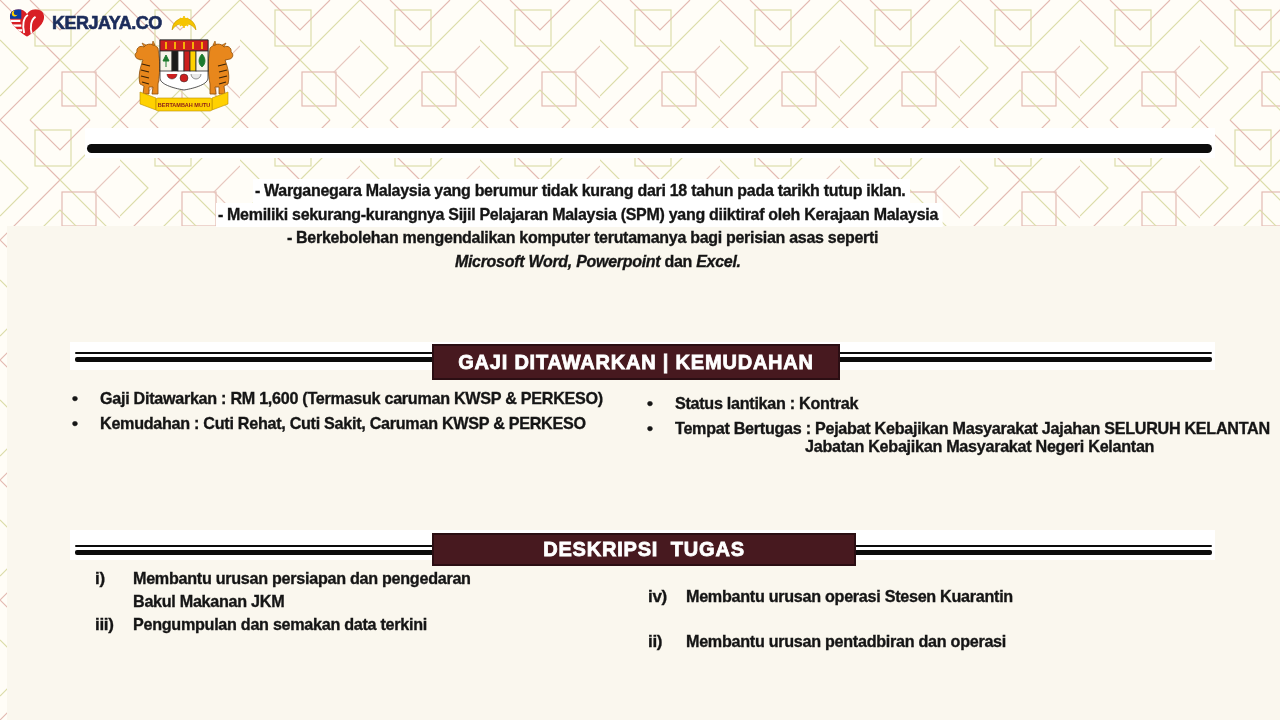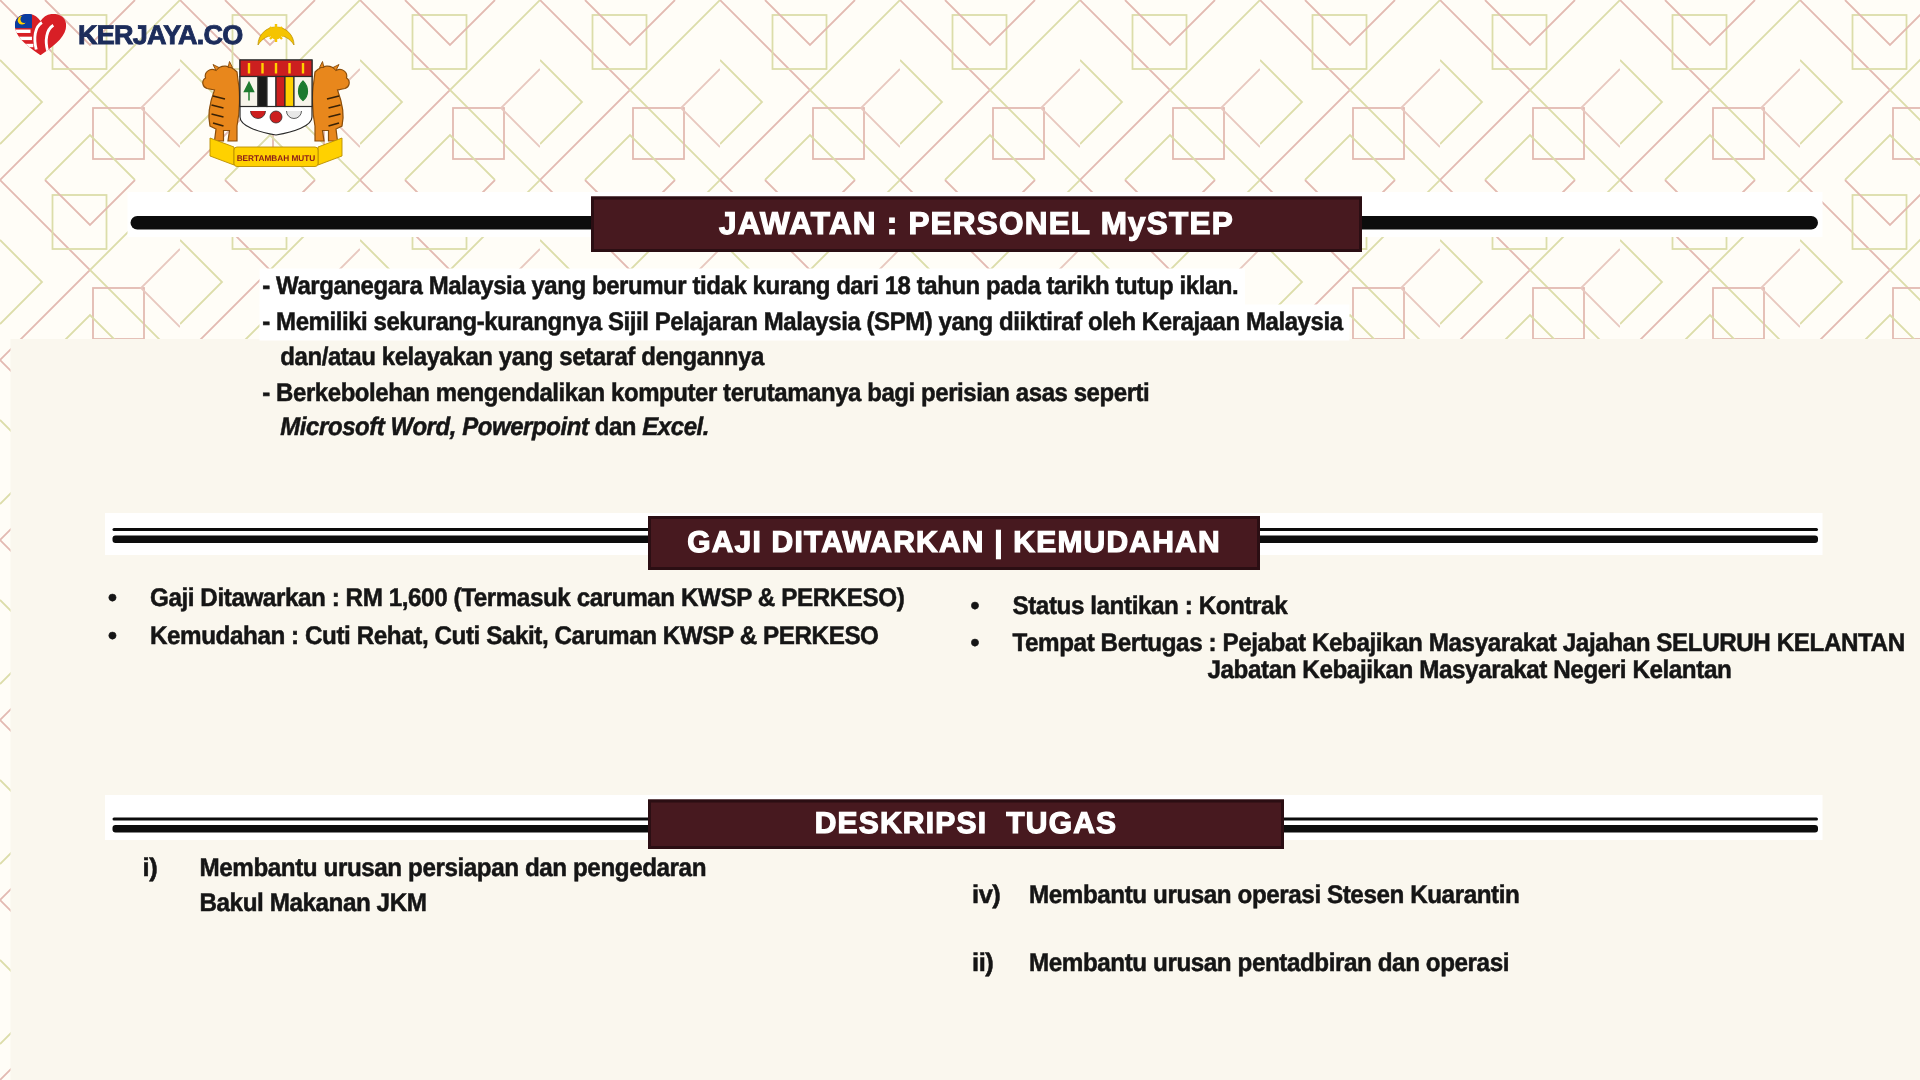--- a/index.html
+++ b/index.html
@@ -41,21 +41,21 @@
   #band3{left:70px;top:530px;width:1145px;height:30px;}
   #line3a{left:75px;top:545px;width:1137px;height:2px;border-radius:1px;}
   #line3b{left:75px;top:550px;width:1137px;height:5px;border-radius:2px;}
   #box3{left:432px;top:533px;width:424px;height:33px;text-align:center;}
   #box3 span{font-size:20px;}
 
   
   .btxt{font-weight:700;color:#151515;font-size:17px;letter-spacing:-0.3px;-webkit-text-stroke:0.35px #151515;}
 
   #requirements{left:173px;top:179px;width:860px;z-index:3;line-height:23.5px;}
-  .req-line{display:block;height:23.5px;white-space:nowrap;}
+  .req-line{display:block;height:23.5px;white-space:nowrap;text-align:center;}
   .req-line>span{display:inline-block;transform:scaleX(0.94);transform-origin:0 50%;padding:0 5px 1px 2px;}
   .req-line.on-white>span{background:#ffffff;}
   .req-line.indent{padding-left:12px;}
   .it{font-style:italic;}
 
   #salary-left{left:70px;top:386px;width:590px;z-index:3;line-height:25px;}
   #salary-right{left:645px;top:391px;width:700px;z-index:3;line-height:25px;}
   .bullet-row{display:flex;white-space:nowrap;}
   .bullet-row::before{content:"\2022";width:28px;flex:0 0 28px;text-align:left;padding-left:2px;}
   .bullet-row>span{display:inline-block;transform:scaleX(0.95);transform-origin:0 50%;}
@@ -159,28 +159,24 @@
       <path d="M18,78 L34,84 L34,96 L18,90 Z" fill="#ffd100" stroke="#b98d00" stroke-width="0.6"></path>
       <path d="M106,78 L90,84 L90,96 L106,90 Z" fill="#ffd100" stroke="#b98d00" stroke-width="0.6"></path>
       <rect x="34" y="84" width="56" height="13" rx="2" fill="#ffd100" stroke="#b98d00" stroke-width="0.6"></rect>
       <text x="62" y="93" text-anchor="middle" font-size="5.5" font-weight="bold" fill="#8a1a1a">BERTAMBAH MUTU</text>
     </g>
   </svg>
 
 
   <div id="band1" class="abs white-band"></div>
   <div id="line1" class="abs black-line"></div>
-  <div id="box1" class="abs maroon-box">
-    <span>JAWATAN : PERSONEL MySTEP</span>
-  </div>
 
   <div id="requirements" class="abs btxt">
     <div class="req-line on-white"><span>- Warganegara Malaysia yang berumur tidak kurang dari 18 tahun pada tarikh tutup iklan.</span></div>
     <div class="req-line on-white"><span>- Memiliki sekurang-kurangnya Sijil Pelajaran Malaysia (SPM) yang diiktiraf oleh Kerajaan Malaysia</span></div>
-    <div class="req-line indent"><span>dan/atau kelayakan yang setaraf dengannya</span></div>
     <div class="req-line"><span>- Berkebolehan mengendalikan komputer terutamanya bagi perisian asas seperti</span></div>
     <div class="req-line indent">
       <span><span class="it">Microsoft Word, Powerpoint</span><span> dan </span><span class="it">Excel.</span></span>
     </div>
   </div>
 
   <div id="band2" class="abs white-band"></div>
   <div id="line2a" class="abs black-line"></div>
   <div id="line2b" class="abs black-line"></div>
   <div id="box2" class="abs maroon-box">
@@ -215,20 +211,24 @@
   </div>
 
   <div id="tasks-left" class="abs btxt">
     <div class="task-row">
       <span class="task-num">i)</span>
         <span class="task-text">Membantu urusan persiapan dan pengedaran</span>
     </div>
     <div class="task-cont">
       <span>Bakul Makanan JKM</span>
     </div>
+    <div class="task-row">
+      <span class="task-num">iii)</span>
+        <span class="task-text">Pengumpulan dan semakan data terkini</span>
+    </div>
   </div>
   <div id="tasks-right" class="abs btxt">
     <div class="task-row">
       <span class="task-num">iv)</span>
         <span class="task-text">Membantu urusan operasi Stesen Kuarantin</span>
     </div>
     <div class="task-row">
       <span class="task-num">ii)</span>
         <span class="task-text">Membantu urusan pentadbiran dan operasi</span>
     </div>

